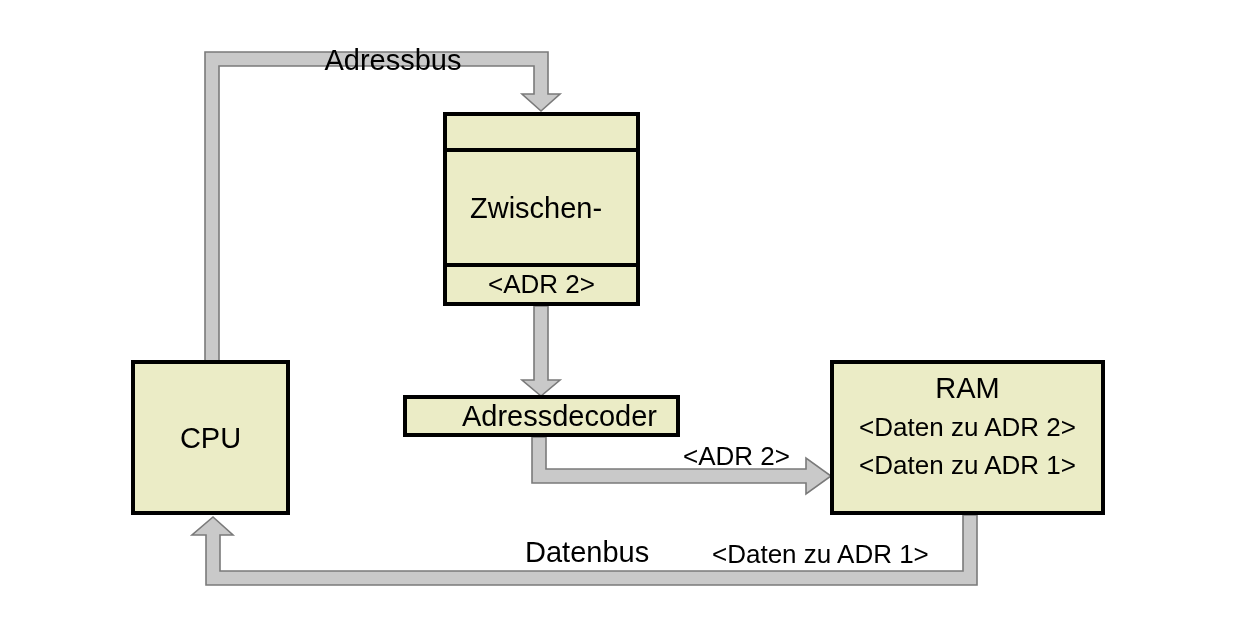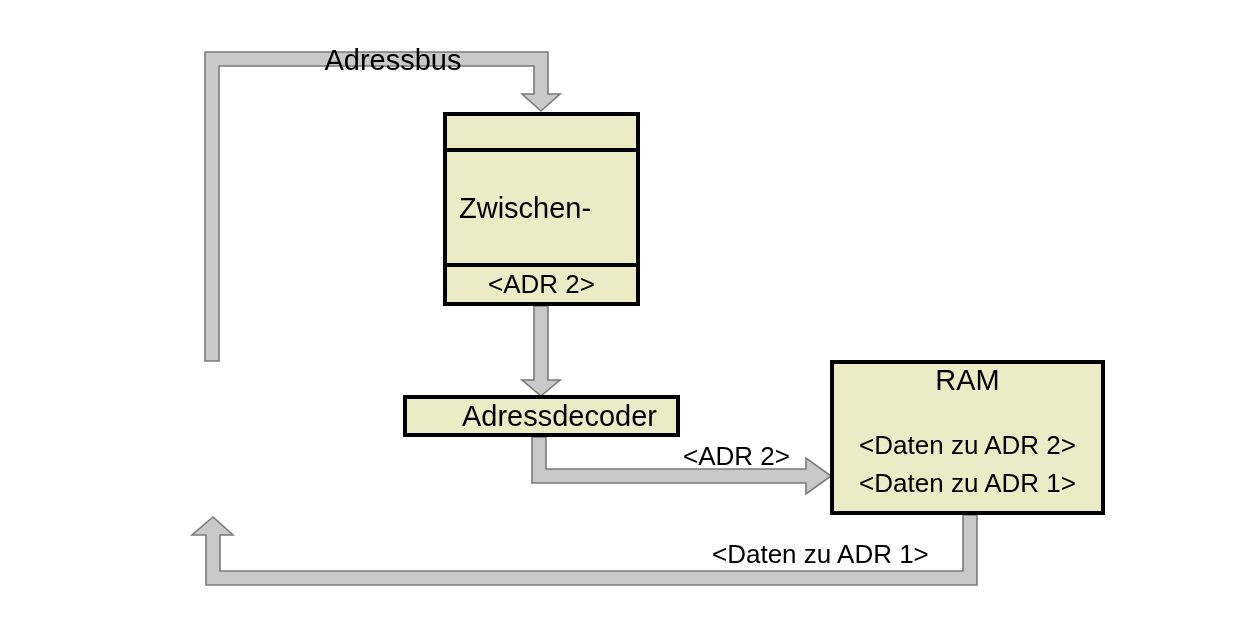--- a/index.html
+++ b/index.html
@@ -33,29 +33,29 @@
     border:4px solid var(--box-border);
   }
   .box-title{font-size:29px;line-height:32px;}
   .center-both{display:flex;align-items:center;justify-content:center;}
   
   #cpu-box{left:131px;top:360px;width:159px;height:155px;}
   
   #zws-box{left:443px;top:112px;width:197px;height:194px;display:flex;flex-direction:column;}
   .zws-top-strip{height:32px;flex:0 0 32px;}
   .zws-divider{height:4px;background:var(--box-border);flex:0 0 4px;}
-  .zws-middle{flex:1 1 auto;display:flex;flex-direction:column;justify-content:center;padding-left:12px;}
+  .zws-middle{flex:1 1 auto;display:flex;flex-direction:column;justify-content:center;padding-left:23px;}
   .zws-middle .line{font-size:29px;line-height:38px;}
   .zws-slot{flex:0 0 35px;display:flex;align-items:center;justify-content:center;font-size:26px;}
   
   #adec-box{left:403px;top:395px;width:277px;height:42px;padding-left:36px;}
   
   #ram-box{left:830px;top:360px;width:275px;height:155px;text-align:center;}
-  #ram-box .box-title{}
-  .ram-entries{margin-top:30px;}
+  #ram-box .box-title{margin-top:8px;}
+  .ram-entries{margin-top:4px;}
   .ram-entry{font-size:26px;line-height:38px;}
   
   .bus-label{position:absolute;white-space:nowrap;}
   #adressbus-label{left:293px;top:21px;width:200px;text-align:center;font-size:29px;margin-top:23px;}
   #datenbus-label{left:525px;top:536px;font-size:29px;}
   #adr2-label{left:683px;top:441px;font-size:26px;}
   #daten-adr1-label{left:712px;top:539px;font-size:26px;}
 </style>
 </head>
 <body>
@@ -66,20 +66,23 @@
 
     <path class="bus" d="M 205,361 L 205,52 L 548,52 L 548,94 L 560,94 L 541,111 L 522,94 L 534,94 L 534,66 L 219,66 L 219,361 Z"></path>
 
     <path class="bus" d="M 534,306 L 534,380 L 522,380 L 541,396 L 560,380 L 548,380 L 548,306 Z"></path>
 
     <path class="bus" d="M 532,437 L 532,483 L 806,483 L 806,494 L 831,476 L 806,458 L 806,469 L 546,469 L 546,437 Z"></path>
 
     <path class="bus" d="M 963,515 L 963,571 L 220,571 L 220,535 L 233,535 L 213,517 L 192,535 L 206,535 L 206,585 L 977,585 L 977,515 Z"></path>
   </svg>
 
+  <div class="box center-both" id="cpu-box">
+    <span class="box-title">CPU</span>
+  </div>
 
   <div class="box" id="zws-box">
     <div class="zws-top-strip"></div>
     <div class="zws-divider"></div>
     <div class="zws-middle">
       <div class="line">Zwischen-</div>
     </div>
     <div class="zws-divider"></div>
     <div class="zws-slot">&lt;ADR 2&gt;</div>
   </div>
@@ -91,15 +94,16 @@
   <div class="box" id="ram-box">
     <div class="box-title">RAM</div>
     <div class="ram-entries">
       <div class="ram-entry">&lt;Daten zu ADR 2&gt;</div>
       <div class="ram-entry">&lt;Daten zu ADR 1&gt;</div>
     </div>
   </div>
 
   <div class="bus-label" id="adressbus-label">Adressbus</div>
   <div class="bus-label" id="adr2-label">&lt;ADR 2&gt;</div>
+  <div class="bus-label" id="datenbus-label">Datenbus</div>
   <div class="bus-label" id="daten-adr1-label">&lt;Daten zu ADR 1&gt;</div>
 
 </div>
 
 </body></html>

